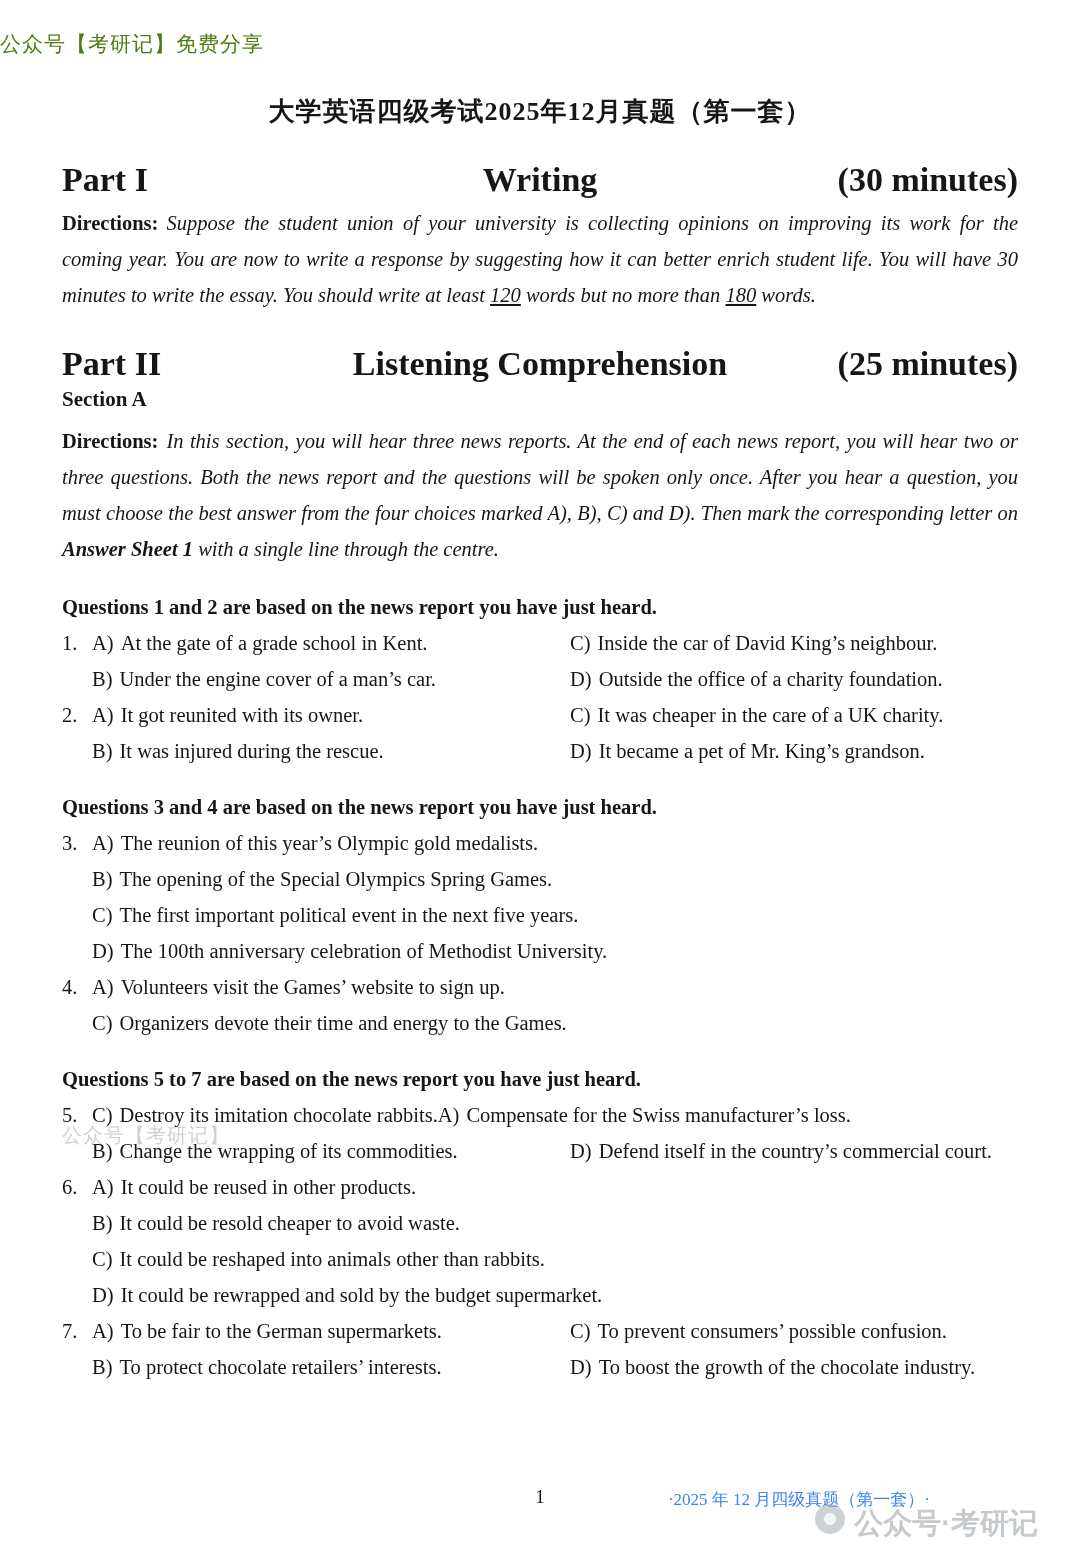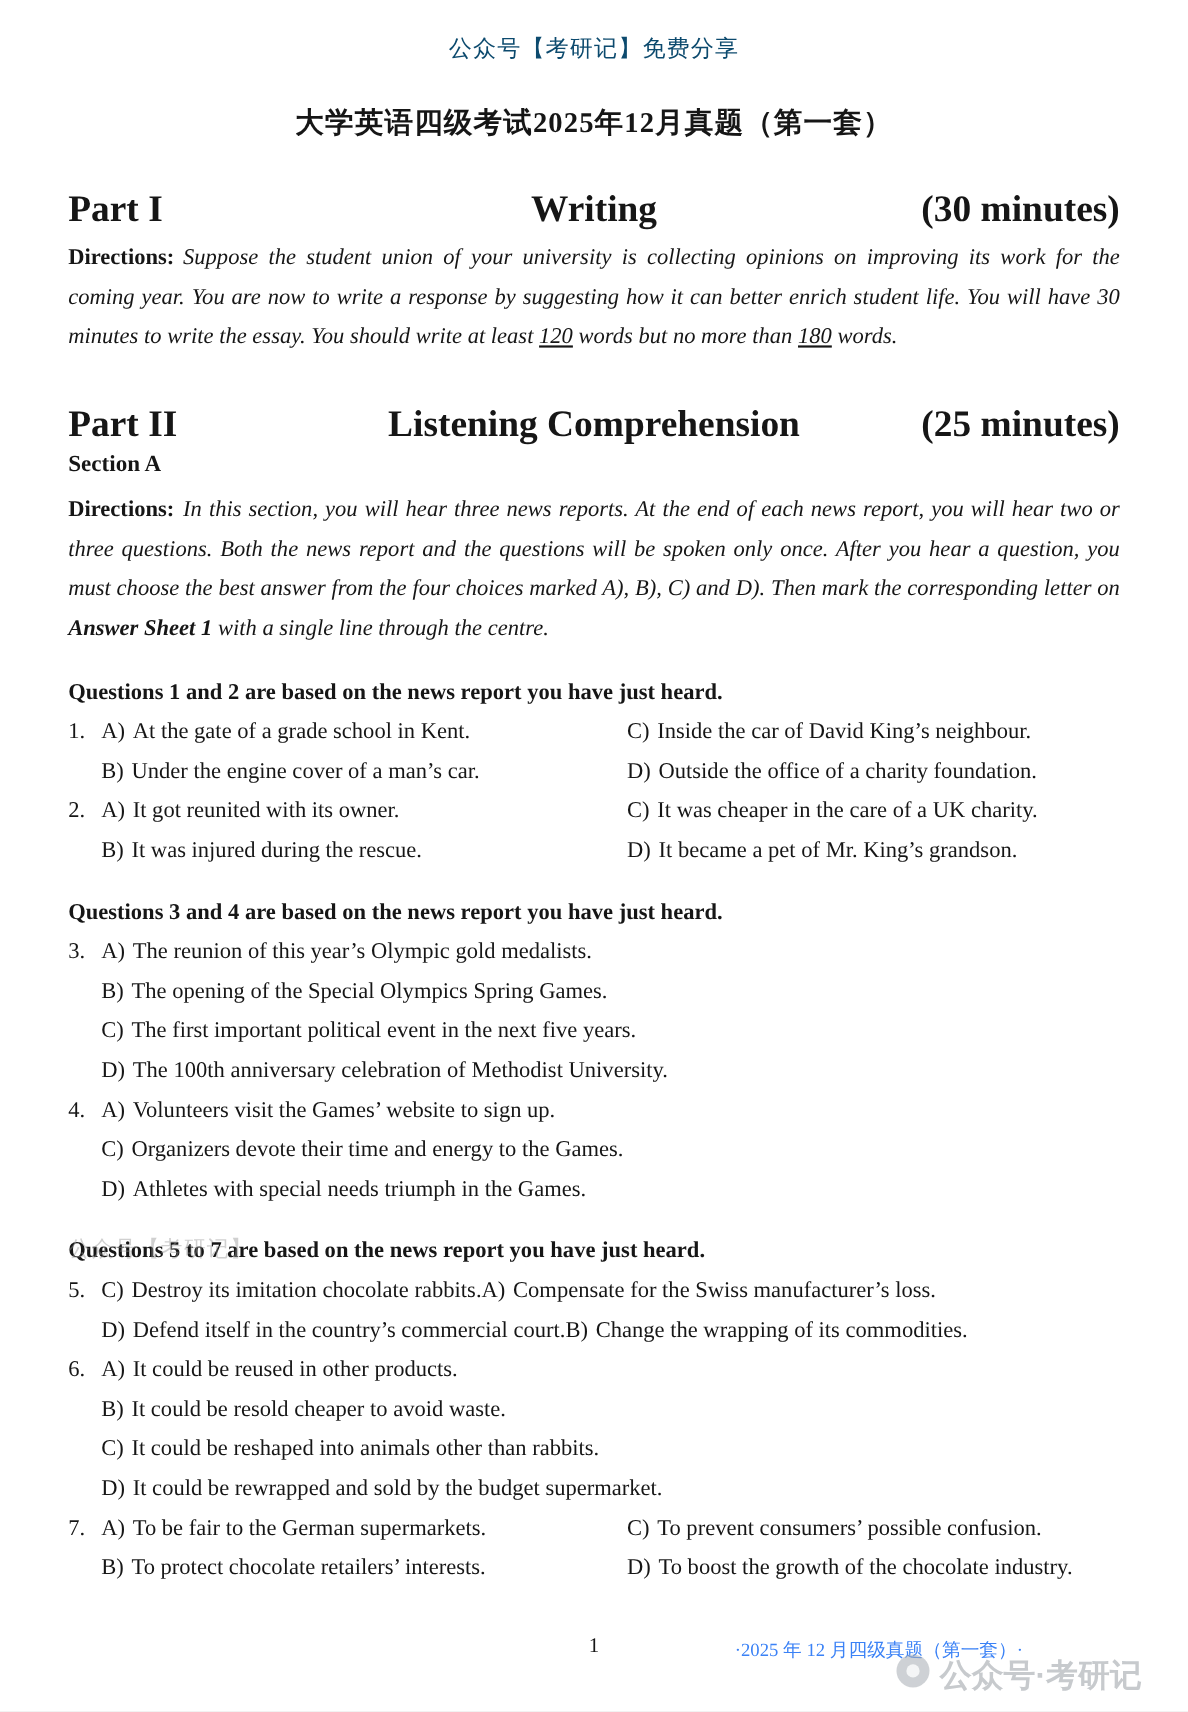--- a/index.html
+++ b/index.html
@@ -3,33 +3,33 @@
 <meta charset="utf-8">
 <style>
   * { box-sizing: border-box; }
   html, body { margin: 0; padding: 0; background: #e9e9e9; }
   .page {
     width: 1080px; height: 1556px; margin: 0 auto; position: relative;
     background: #ffffff; overflow: hidden; color: #161616;
     font-family: "Liberation Serif", "DejaVu Serif", serif;
   }
   .banner {
-    padding-top: 30px; text-align: center;
-    font-size: 21px; color: #0c4a6e; letter-spacing: 1px;
+    padding-top: 30px; 
+    font-size: 21px; color: #4d7c0f; letter-spacing: 1px;
   }
   .page-title {
     margin: 36px 0 0 0; text-align: center;
     font-size: 26px; font-weight: 700; letter-spacing: 1px;
   }
   .part-row {
     display: grid; grid-template-columns: 1fr auto 1fr; align-items: baseline;
     margin: 34px 62px 0 62px; font-size: 34px; font-weight: 700; line-height: 34px;
   }
   .part-row .part-label { text-align: left; }
-  .part-row .part-title { text-align: right; margin-top: 11px; }
+  .part-row .part-title { text-align: right; }
   .part-row .part-duration { text-align: right; }
   .section-label { margin: 4px 62px 0 62px; font-size: 21px; font-weight: 700; line-height: 28px; }
   .directions {
     margin: 8px 62px 0 62px; font-size: 20.5px; line-height: 36px;
     text-align: justify; font-style: italic;
   }
   .directions.p2 { margin-top: 10px; }
   .dir-label { font-style: normal; font-weight: 700; margin-right: 8px; }
   .u { text-decoration: underline; }
   .bi { font-weight: 700; }
@@ -131,36 +131,32 @@
           <span class="q-opt"><span class="q-opt-label">D)</span><span>The 100th anniversary celebration of Methodist University.</span></span>
         </div>
         <div class="q-row">
           <span class="q-num">4.</span>
           <span class="q-opt"><span class="q-opt-label">A)</span><span>Volunteers visit the Games’ website to sign up.</span></span>
         </div>
         <div class="q-row">
           <span class="q-num"></span>
           <span class="q-opt"><span class="q-opt-label">C)</span><span>Organizers devote their time and energy to the Games.</span></span>
         </div>
-        <div class="q-row">
-          <span class="q-num"></span>
-          <span class="q-opt"><span class="q-opt-label">D)</span><span>Athletes with special needs triumph in the Games.</span></span>
-        </div>
       </section>
       <section class="q-group">
         <div class="q-heading">Questions 5 to 7 are based on the news report you have just heard.</div>
         <div class="q-row">
           <span class="q-num">5.</span>
           <span class="q-opt"><span class="q-opt-label">C)</span><span>Destroy its imitation chocolate rabbits.</span></span>
           <span class="q-opt col-first"><span class="q-opt-label">A)</span><span>Compensate for the Swiss manufacturer’s loss.</span></span>
         </div>
         <div class="q-row">
           <span class="q-num"></span>
+          <span class="q-opt col-first"><span class="q-opt-label">B)</span><span>Change the wrapping of its commodities.</span></span>
           <span class="q-opt"><span class="q-opt-label">D)</span><span>Defend itself in the country’s commercial court.</span></span>
-          <span class="q-opt col-first"><span class="q-opt-label">B)</span><span>Change the wrapping of its commodities.</span></span>
         </div>
         <div class="q-row">
           <span class="q-num">6.</span>
           <span class="q-opt"><span class="q-opt-label">A)</span><span>It could be reused in other products.</span></span>
         </div>
         <div class="q-row">
           <span class="q-num"></span>
           <span class="q-opt"><span class="q-opt-label">B)</span><span>It could be resold cheaper to avoid waste.</span></span>
         </div>
         <div class="q-row">

